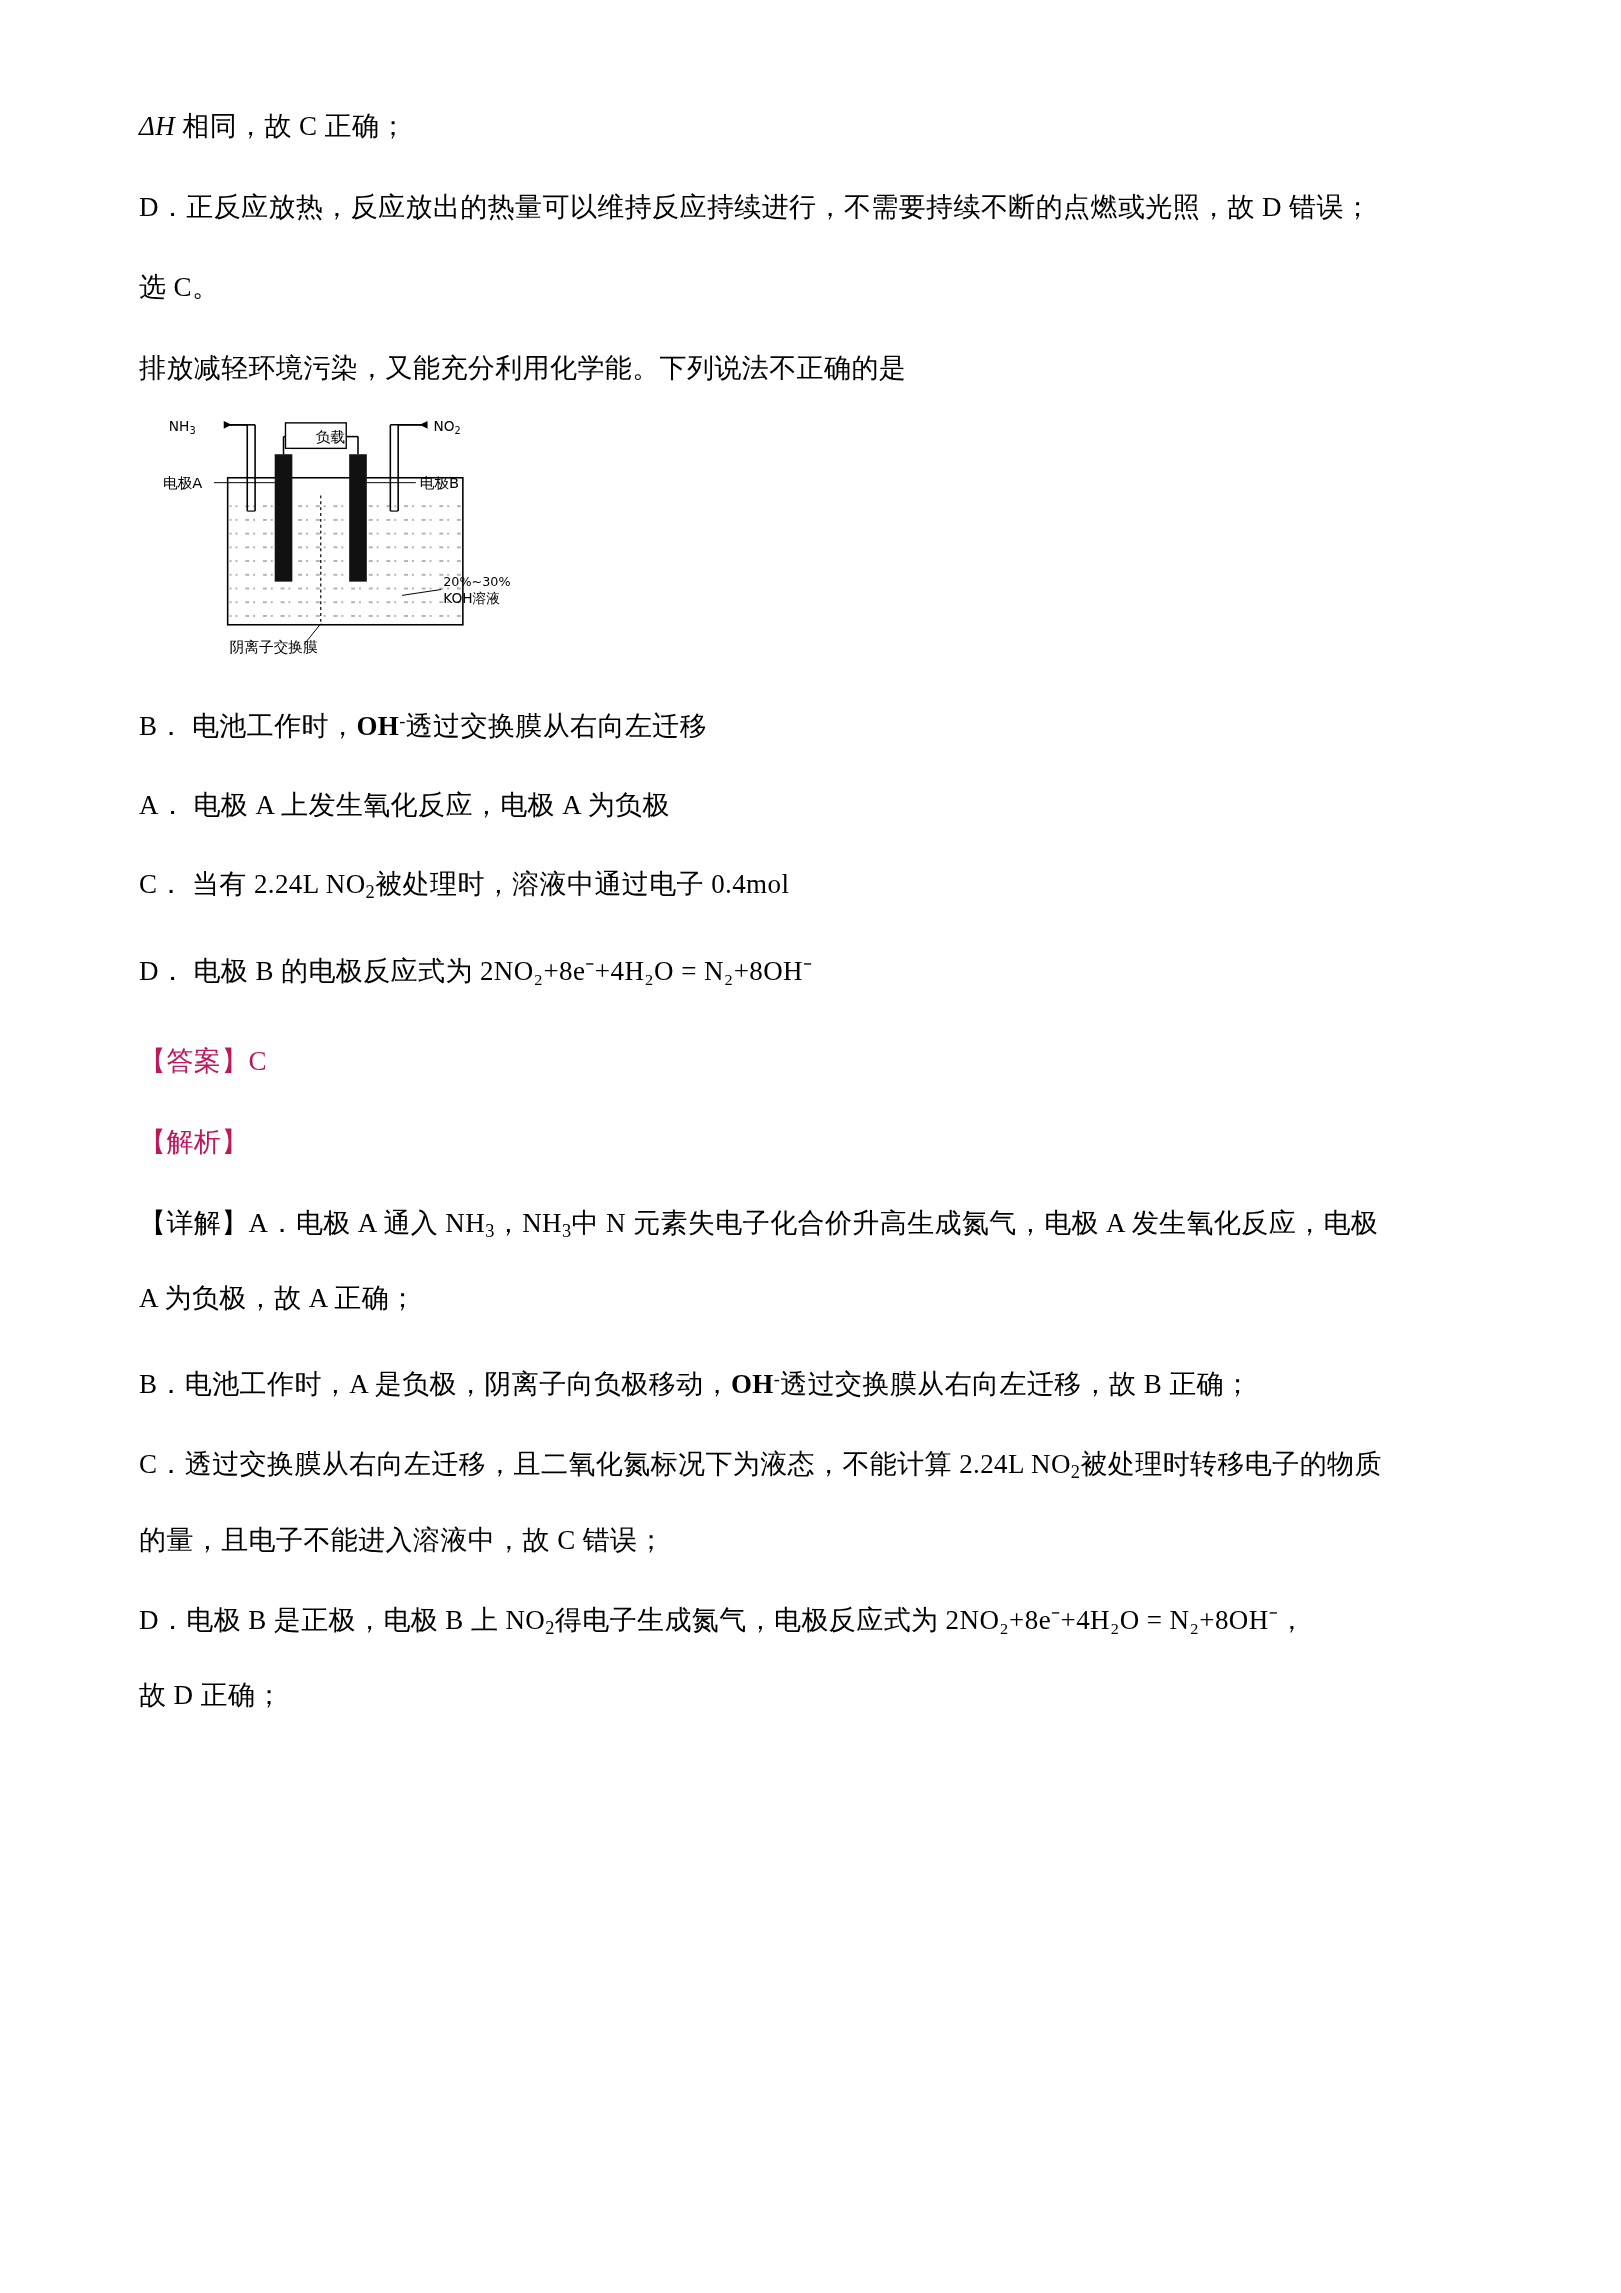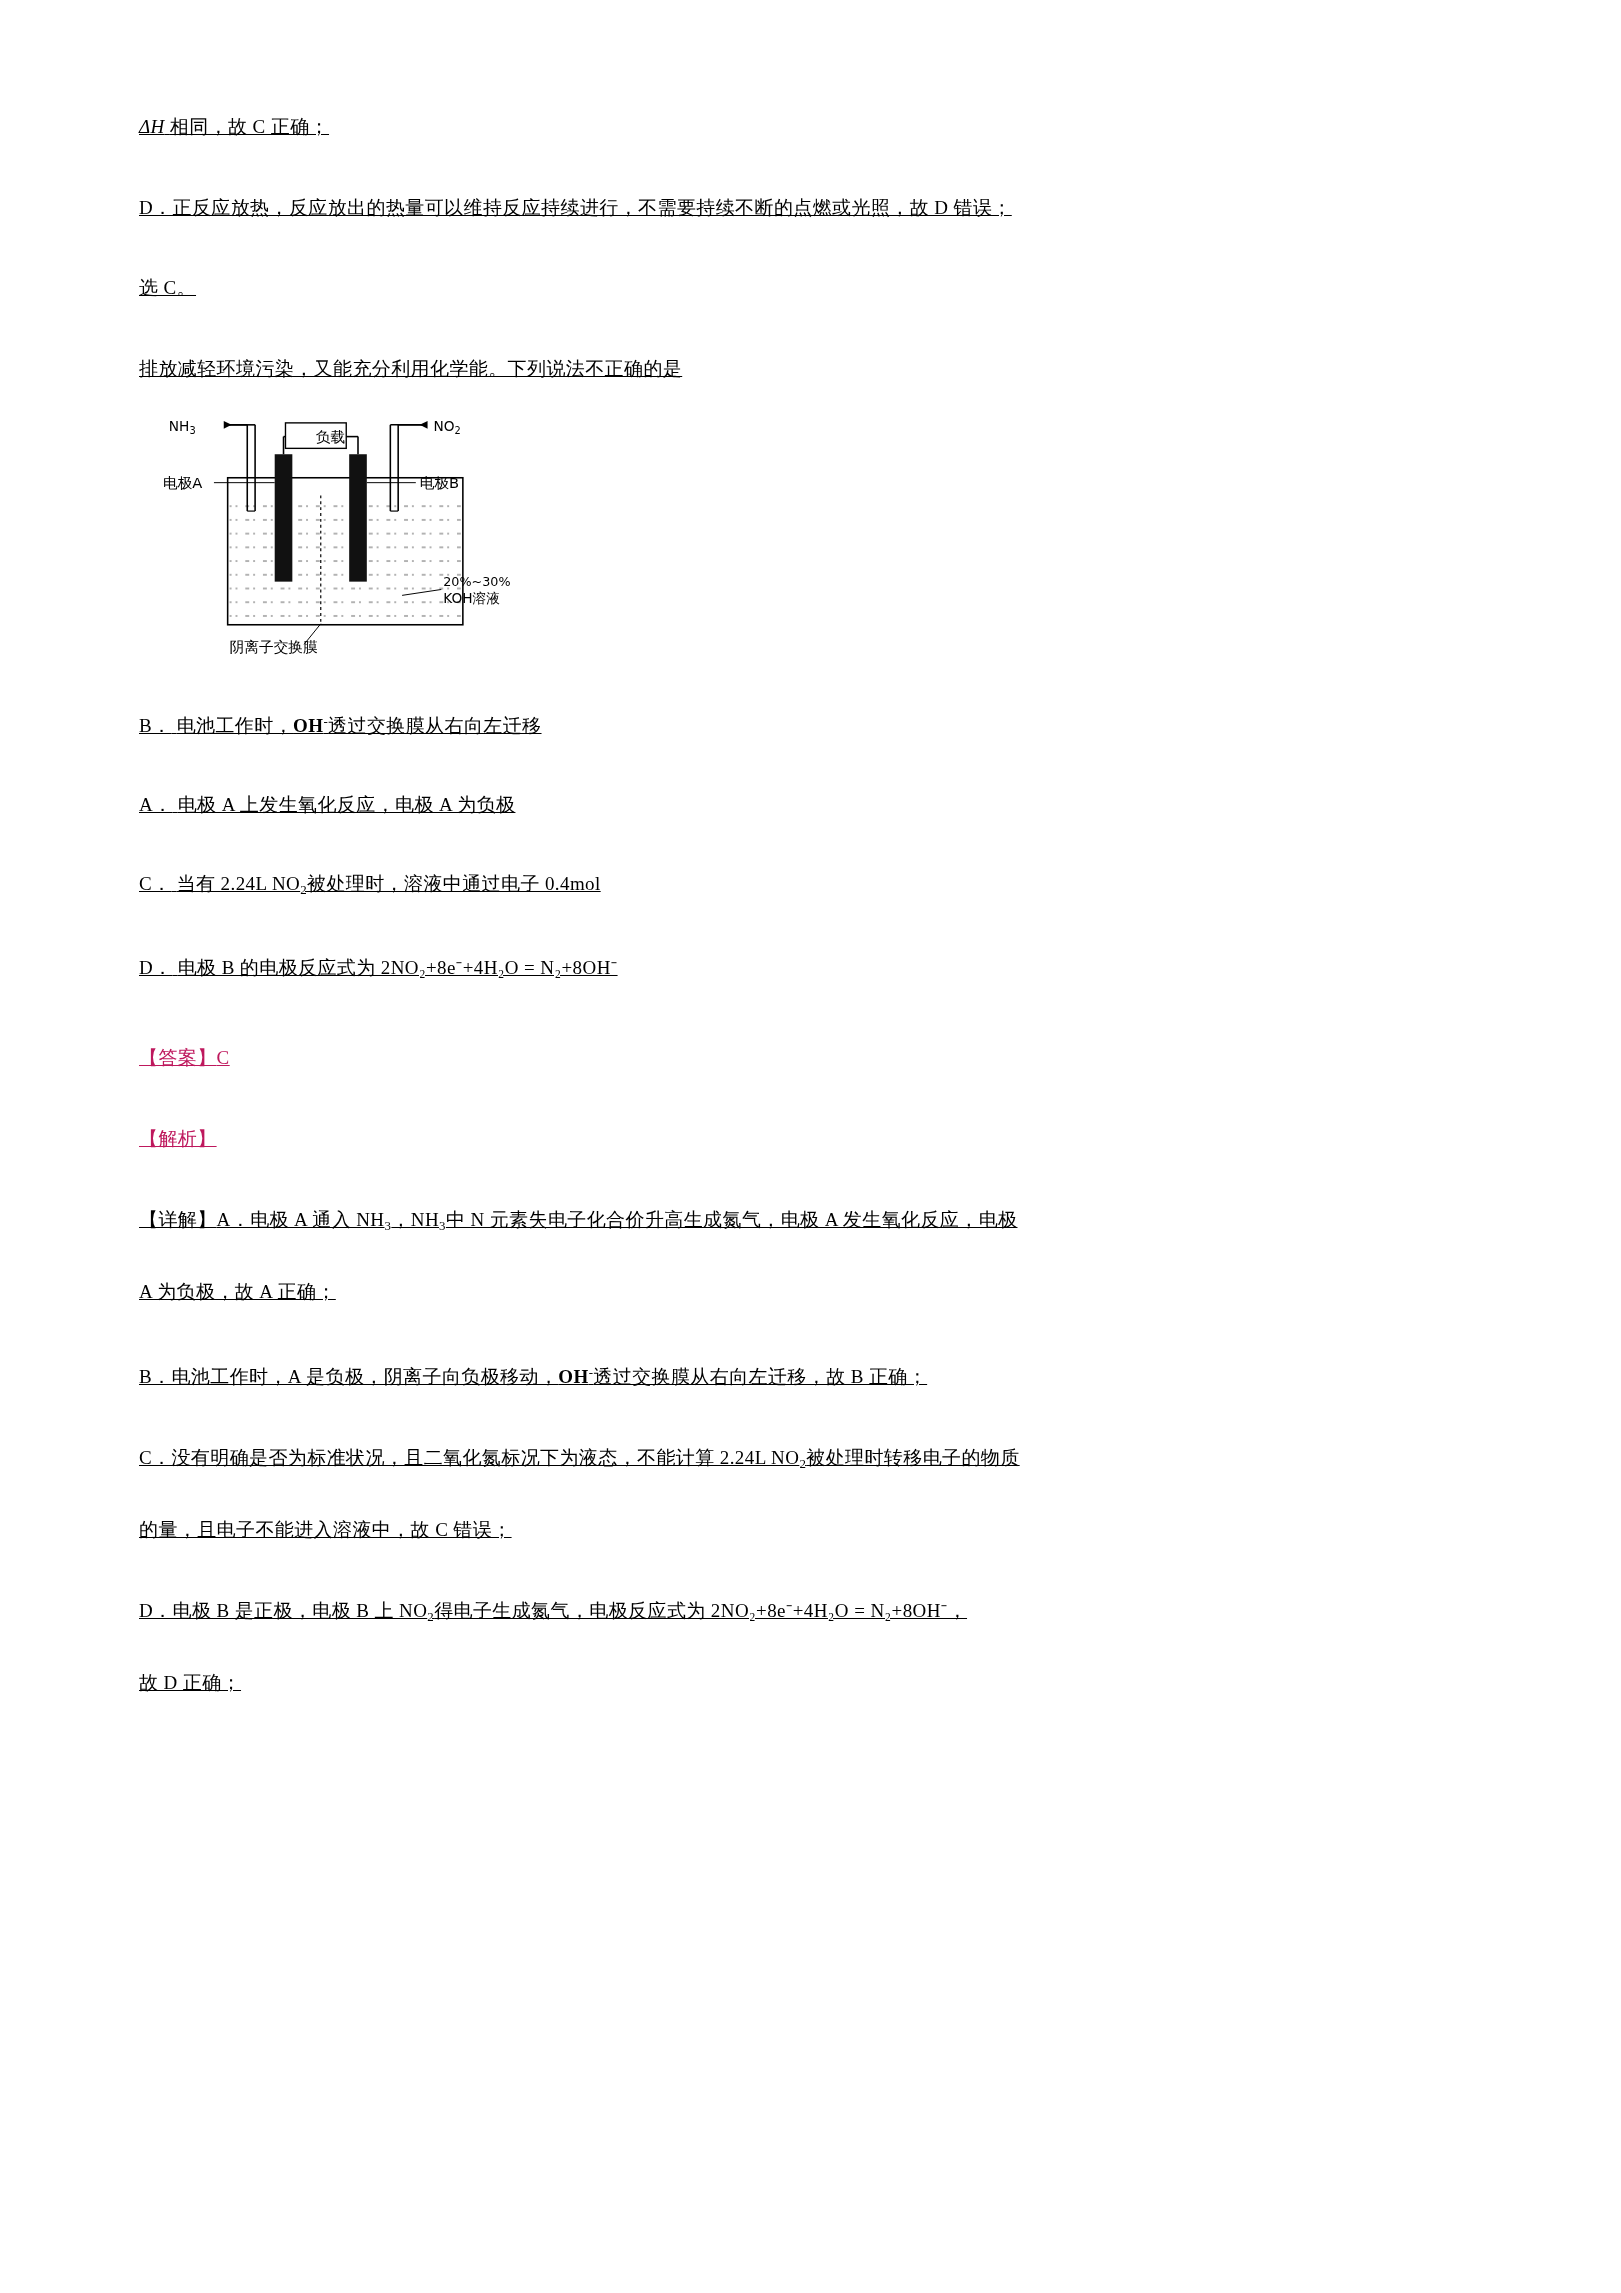--- a/index.html
+++ b/index.html
@@ -23,24 +23,23 @@
     padding: 0;
   }
   .content {
     position: absolute;
     left: 139px;
     top: 94px;
     width: 1343px;
   }
   p {
     margin: 0 0 0 0;
-    font-size: 19px;
+    font-size: 27px;
     line-height: 65px;
     letter-spacing: 0.4px;
-    text-decoration: underline;
   }
   .para {
     margin-bottom: 15.7px;
   }
   .para-tight {
     margin-bottom: 2px;
   }
   .italic-h {
     font-style: italic;
     font-family: "Liberation Serif", serif;
@@ -181,21 +180,21 @@
       <span>【详解】</span><span>A．电极 A 通入 NH</span><sub>3</sub><span>，NH</span><sub>3</sub><span>中 N 元素失电子化合价升高生成氮气，电极 A 发生氧化反应，电极</span>
     </p>
 
     <p class="para">A 为负极，故 A 正确；</p>
 
     <p class="para">
       <span>B．电池工作时，A 是负极，阴离子向负极移动，</span><span class="bold-oh">OH</span><sup>-</sup><span>透过交换膜从右向左迁移，故 B 正确；</span>
     </p>
 
     <p class="para-tight">
-      <span>C．没有明确是否为标准状况，且二氧化氮标况下为液态，不能计算 2.24L NO</span><sub>2</sub><span>被处理时转移电子的物质</span>
+      <span>C．透过交换膜从右向左迁移，且二氧化氮标况下为液态，不能计算 2.24L NO</span><sub>2</sub><span>被处理时转移电子的物质</span>
     </p>
 
     <p class="para">的量，且电子不能进入溶液中，故 C 错误；</p>
 
     <p class="para-tight">
       <span>D．电极 B 是正极，电极 B 上 NO</span><sub>2</sub><span>得电子生成氮气，电极反应式为 2NO₂+8e⁻+4H₂O = N₂+8OH⁻，</span>
     </p>
 
     <p class="para">故 D 正确；</p>
 

